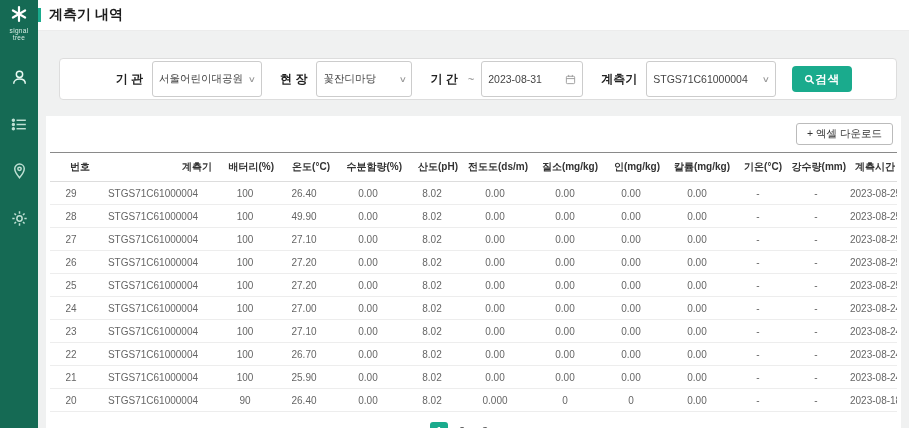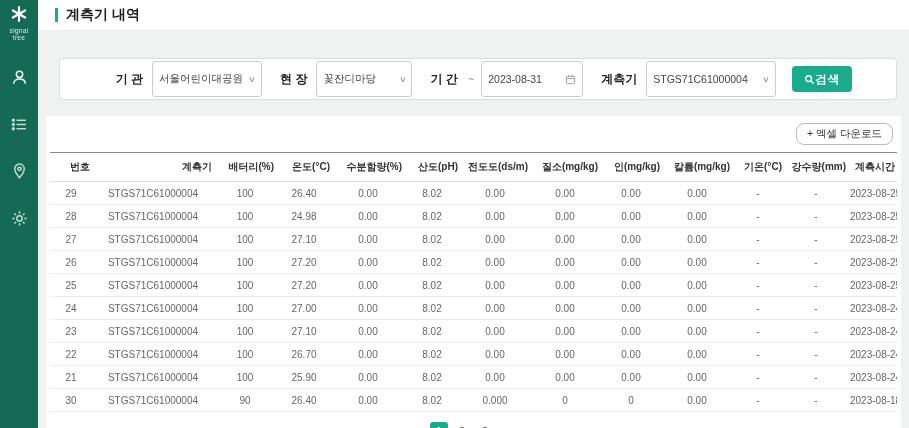--- a/index.html
+++ b/index.html
@@ -23,21 +23,21 @@
   .nav-btn {
     width:24px; height:24px; padding:0; background:transparent; border:none;
     display:flex; align-items:center; justify-content:center; cursor:pointer;
   }
 
   
   .main { flex:1; display:flex; flex-direction:column; min-width:0; }
 
   .page-header {
     background:#fff; height:31px; flex-shrink:0;
-    display:flex; align-items:center; padding-left:17px;
+    display:flex; align-items:center; 
     border-bottom:1px solid #ececec;
   }
   .title-accent { width:3px; height:14px; background:#1aab8d; margin-right:8px; }
   .page-title { font-size:14px; font-weight:bold; color:#1c1c1c; margin:0; }
 
   
   .filter-wrap { padding:27px 12px 0 21px; }
   .filter-card {
     background:#fff; border:1px solid #ddd; border-radius:4px;
     height:42px; display:flex; align-items:center; justify-content:center; gap:6px;
@@ -65,21 +65,21 @@
     font-family:inherit;
   }
 
   
   .content-panel {
     background:#fff; margin:16px 8px 0 8px; flex:1;
     padding:7px 4px 0 4px; display:flex; flex-direction:column;
   }
   .toolbar { display:flex; justify-content:flex-end; padding:0 4px 7px 0; }
   .excel-btn {
-    height:22px; padding:0 10px; background:#fff; border:1px solid #bbb; border-radius:8px;
+    height:22px; padding:0 10px; background:#fff; border:1px solid #bbb; border-radius:3px;
     font-size:10.5px; color:#333; cursor:pointer; font-family:inherit;
   }
 
   table { width:100%; border-collapse:collapse; table-layout:fixed; }
   thead th {
     border-top:1px solid #8a8a8a; border-bottom:1px solid #ddd;
     font-size:10px; font-weight:bold; color:#333;
     padding:7px 2px; text-align:right; white-space:nowrap; overflow:hidden;
   }
   tbody td {
@@ -254,21 +254,21 @@
               <td>0.00</td>
               <td>0.00</td>
               <td>-</td>
               <td>-</td>
               <td>2023-08-25 10:00</td>
             </tr>
             <tr>
               <td>28</td>
               <td>STGS71C61000004</td>
               <td>100</td>
-              <td>24.98</td>
+              <td>49.90</td>
               <td>0.00</td>
               <td>8.02</td>
               <td>0.00</td>
               <td>0.00</td>
               <td>0.00</td>
               <td>0.00</td>
               <td>-</td>
               <td>-</td>
               <td>2023-08-25 08:00</td>
             </tr>
@@ -371,21 +371,21 @@
               <td>8.02</td>
               <td>0.00</td>
               <td>0.00</td>
               <td>0.00</td>
               <td>0.00</td>
               <td>-</td>
               <td>-</td>
               <td>2023-08-24 19:04</td>
             </tr>
             <tr>
-              <td>30</td>
+              <td>20</td>
               <td>STGS71C61000004</td>
               <td>90</td>
               <td>26.40</td>
               <td>0.00</td>
               <td>8.02</td>
               <td>0.000</td>
               <td>0</td>
               <td>0</td>
               <td>0.00</td>
               <td>-</td>

